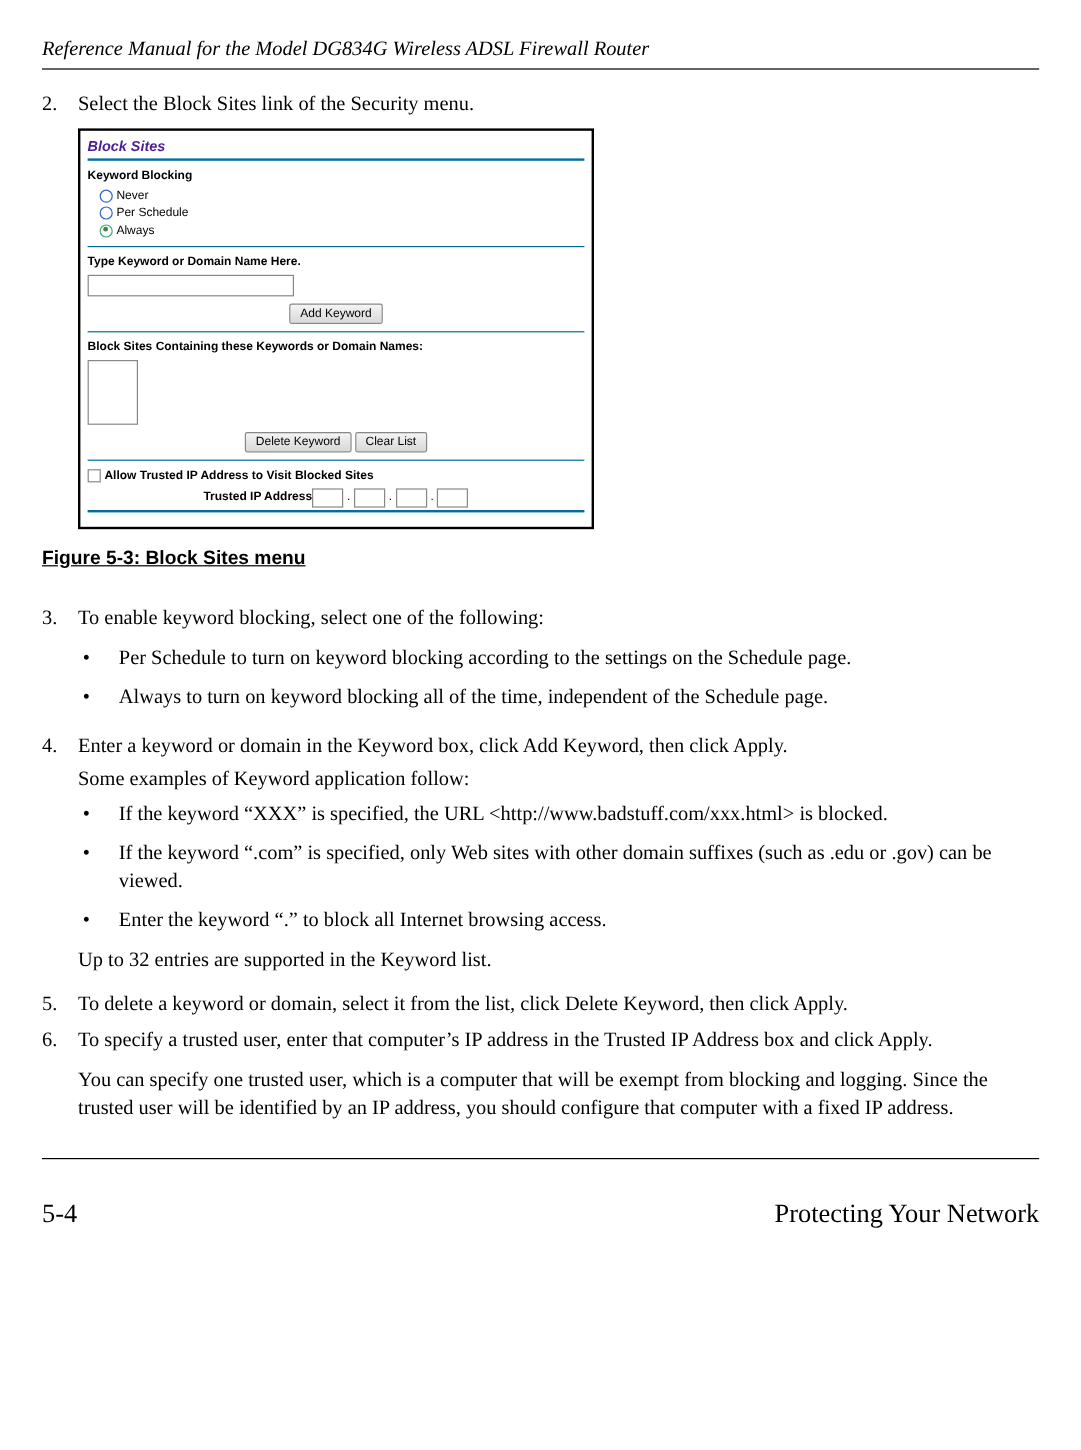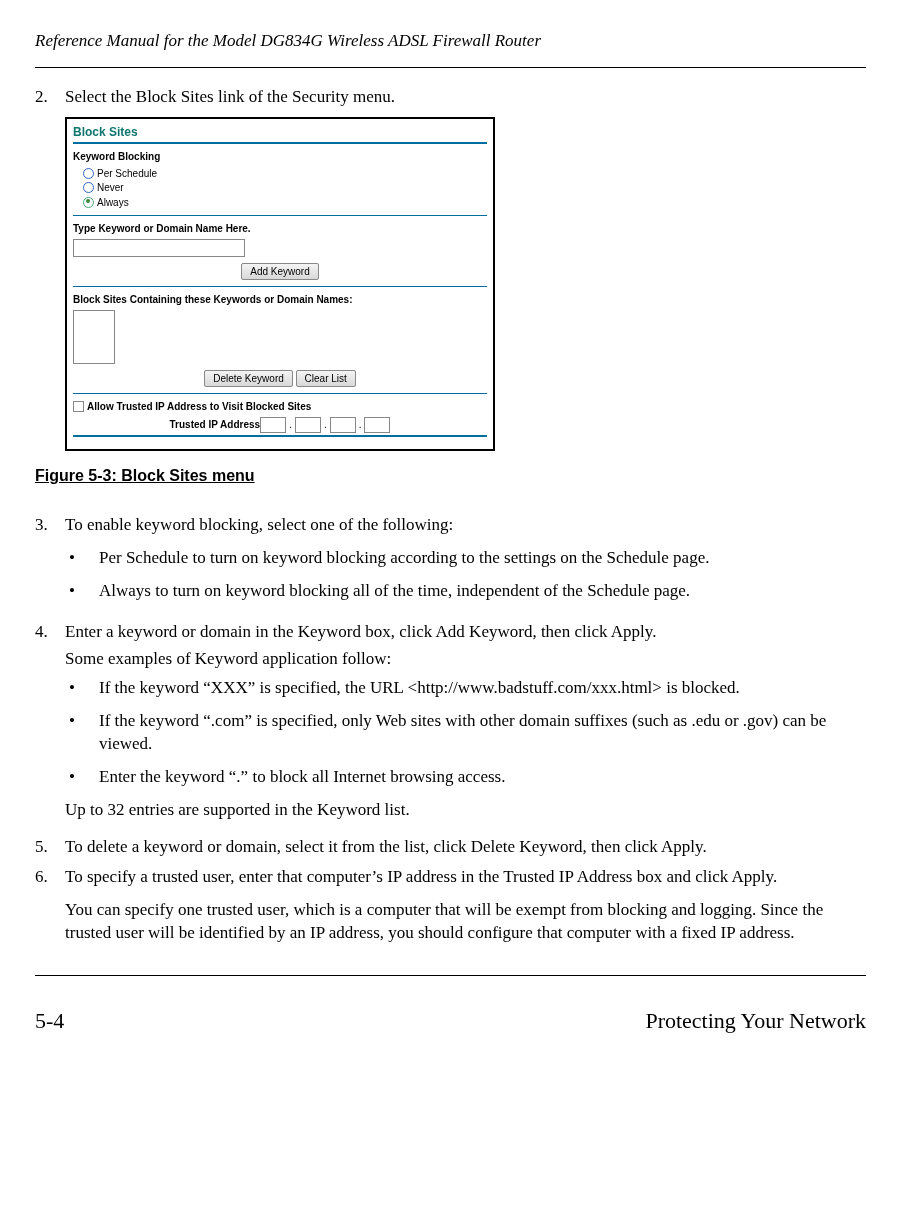--- a/index.html
+++ b/index.html
@@ -8,21 +8,21 @@
     color: #000;
     margin: 0;
     padding: 30px 35px 20px 35px;
     width: 901px;
     box-sizing: border-box;
     line-height: 1.35;
   }
   .header-title {
     font-style: italic;
     font-size: 17px;
-    margin-bottom: 14px;
+    margin-bottom: 4px;
   }
   hr.top-rule {
     border: none;
     border-top: 1px solid #000;
     margin: 0 0 18px 0;
   }
   .step {
     display: flex;
     margin-bottom: 8px;
   }
@@ -76,24 +76,25 @@
     margin-left: 30px;
     margin-top: 6px;
     font-family: Arial, Helvetica, sans-serif;
     font-size: 10px;
     color: #000;
     background: #fff;
     padding: 4px 6px 6px 6px;
     box-sizing: border-box;
   }
   .shot-title {
-    color: #0f766e;
+    color: #4c1d95;
     font-weight: bold;
     font-size: 12px;
     margin: 1px 0 2px 0;
+    font-style: italic;
   }
   .shot hr.thick {
     border: none;
     border-top: 2px solid #006fa0;
     margin: 2px 0 6px 0;
   }
   .shot hr.thin {
     border: none;
     border-top: 1px solid #006fa0;
     margin: 6px 0 6px 0;
@@ -157,25 +158,25 @@
   <div class="step-body">Select the Block Sites link of the Security menu.</div>
 </div>
 
 <div class="shot">
   <div class="shot-title">Block Sites</div>
   <hr class="thick">
 
   <div class="section-label">Keyword Blocking</div>
   <div class="radio-row">
     <span class="radio blue"></span>
-    <span>Per Schedule</span>
+    <span>Never</span>
   </div>
   <div class="radio-row">
     <span class="radio blue"></span>
-    <span>Never</span>
+    <span>Per Schedule</span>
   </div>
   <div class="radio-row">
     <span class="radio selected"></span>
     <span>Always</span>
   </div>
 
   <hr class="thin">
 
   <div class="section-label">Type Keyword or Domain Name Here.</div>
   <div class="txtfield wide"></div>

